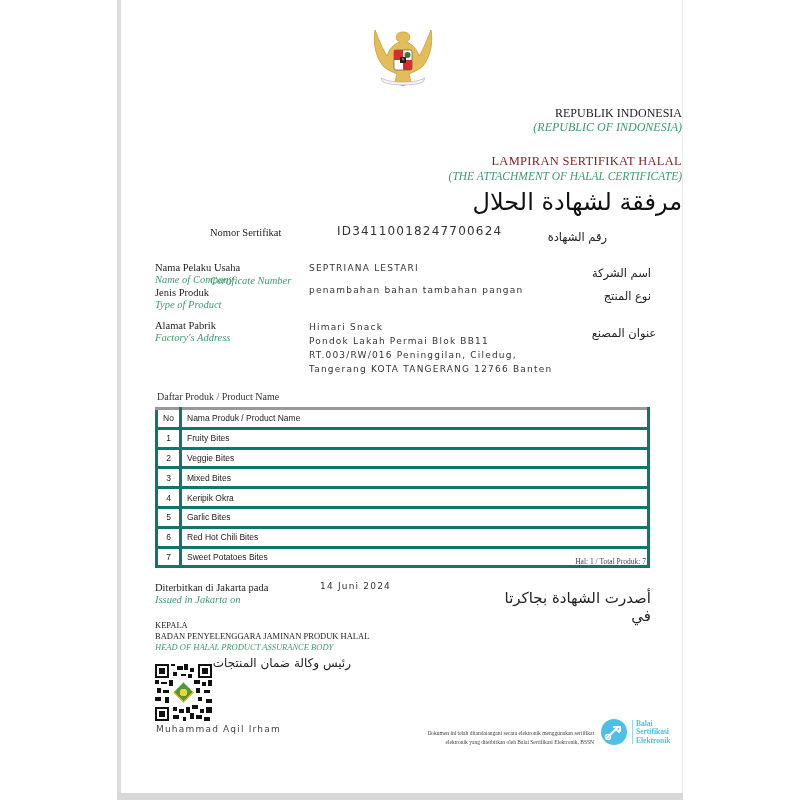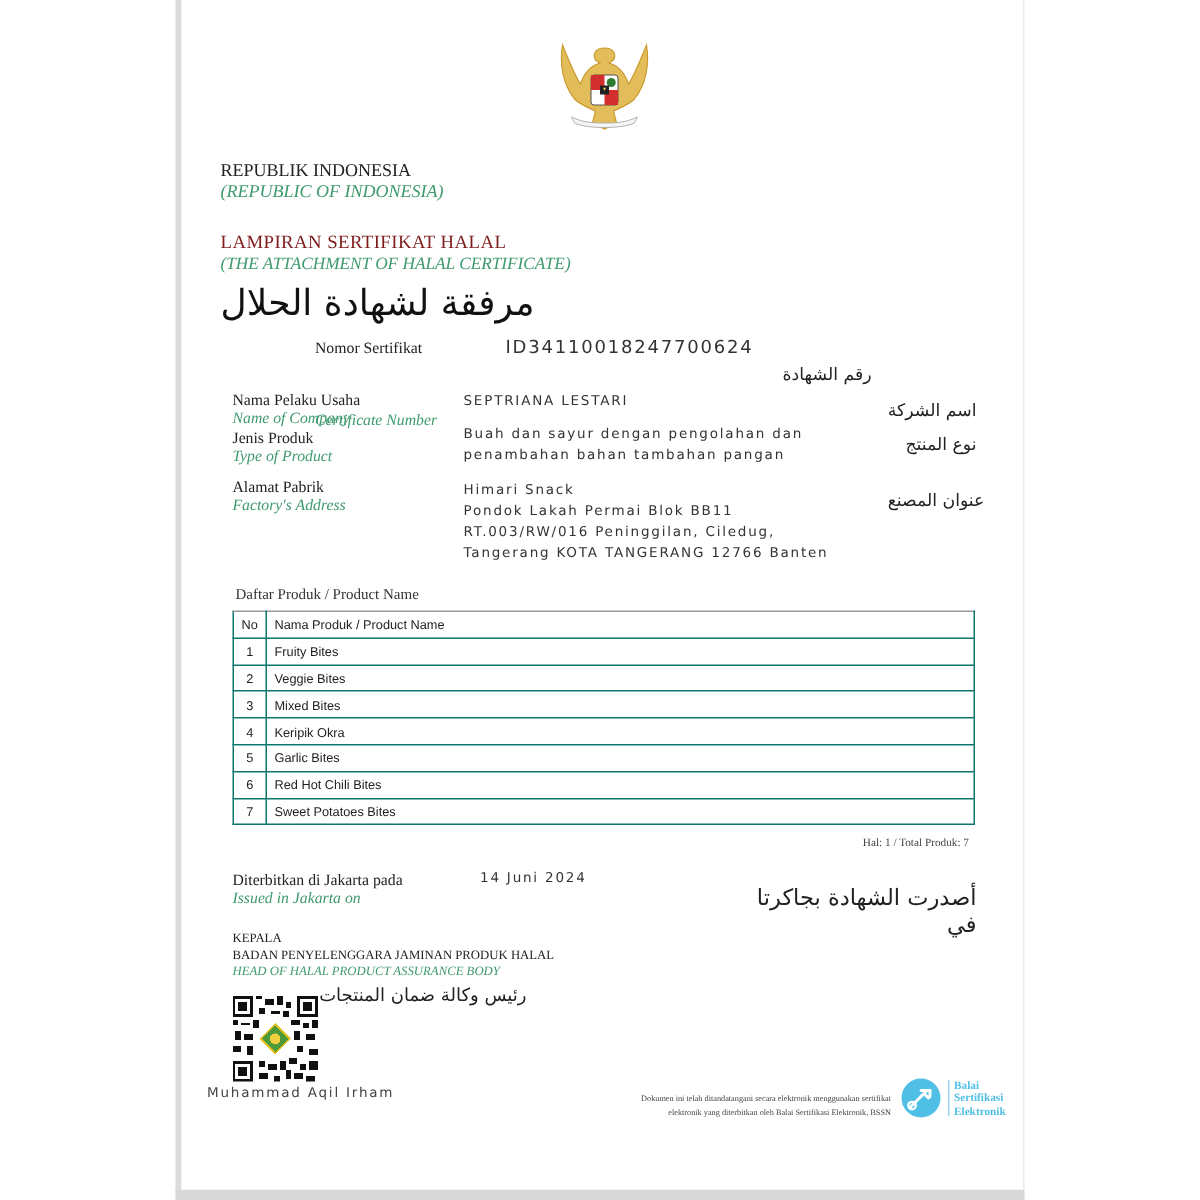--- a/index.html
+++ b/index.html
@@ -15,34 +15,34 @@
   }
   .abs { position: absolute; }
   .serif { font-family: "Liberation Serif", serif; }
   .mono { font-family: "DejaVu Sans", sans-serif; letter-spacing: 1.2px; }
   .sans { font-family: Liberation Serif, serif; }
   .green { color: #3f9a6e; font-style: italic; }
   .gold { color: #7f1d1d; }
 
   .emblem { left: 246px; top: 24px; width: 72px; height: 72px; }
 
-  .hdr { width: 561px; left: 0; text-align: left; padding-left: 26px; }
+  .hdr { width: 561px; left: 0; text-align: right; }
   .h-rep { top: 106px; font-size: 12px; }
   .h-rep-en { top: 120px; font-size: 12px; }
   .h-rep-ar { top: 134px; font-size: 13px; font-family: "DejaVu Sans", sans-serif; }
   .h-lamp { top: 154px; font-size: 12.5px; letter-spacing: 0.3px; }
   .h-lamp-en { top: 170px; font-size: 11.5px; }
   .h-lamp-ar { top: 188px; font-size: 24px; font-family: "DejaVu Sans", sans-serif; color: #111; }
 
   .lbl { font-size: 10.5px; line-height: 12px; }
   .val { font-size: 9px; line-height: 14px; color: #333; }
   .ar { font-family: "DejaVu Sans", sans-serif; font-size: 11.5px; direction: rtl; color: #222; }
 
   table.products { position: absolute; left: 34px; top: 407px; width: 495px; border-collapse: collapse; font-family: "Liberation Sans", sans-serif; font-size: 8.5px; color: #222; }
-  table.products td, table.products th { border: 1px solid #0f766e; height: 16.8px; padding: 0 5px; font-weight: normal; text-align: left; }
+  table.products td, table.products th { border: 3px solid #0f766e; height: 16.8px; padding: 0 5px; font-weight: normal; text-align: left; }
   table.products th { border-top-color: #999; }
   table.products .no { width: 21px; text-align: center; padding: 0; }
 
   .qr { left: 34px; top: 664px; width: 57px; height: 57px; }
   .bsre-logo { left: 478px; top: 717px; width: 30px; height: 30px; }
 </style>
 </head>
 <body>
 
 <div class="page-shadow-left"></div>
@@ -64,31 +64,30 @@
 
   <div class="abs hdr h-rep serif">REPUBLIK INDONESIA</div>
   <div class="abs hdr h-rep-en serif green">(REPUBLIC OF INDONESIA)</div>
   <div class="abs hdr h-lamp serif gold">LAMPIRAN SERTIFIKAT HALAL</div>
   <div class="abs hdr h-lamp-en serif green">(THE ATTACHMENT OF HALAL CERTIFICATE)</div>
   <div class="abs hdr h-lamp-ar">مرفقة لشهادة الحلال</div>
 
   <div class="abs serif lbl" style="left:89px; top:227px;">Nomor Sertifikat</div>
   <div class="abs serif lbl green" style="left:89px; top:239px;margin-top:36px;">Certificate Number</div>
   <div class="abs mono" style="left:216px; top:224px; font-size:12px; color:#333;">ID34110018247700624</div>
-  <div class="abs ar" style="left:380px; top:230px; width:80px; text-align:right;margin-top:12px;">رقم الشهادة</div>
+  <div class="abs ar" style="left:406px; top:230px; width:80px; text-align:right;">رقم الشهادة</div>
 
   <div class="abs serif lbl" style="left:34px; top:262px;">Nama Pelaku Usaha</div>
   <div class="abs serif lbl green" style="left:34px; top:274px;">Name of Company</div>
   <div class="abs mono val" style="left:188px; top:261px;">SEPTRIANA LESTARI</div>
   <div class="abs ar" style="left:430px; top:266px; width:100px; text-align:right;">اسم الشركة</div>
 
   <div class="abs serif lbl" style="left:34px; top:287px;">Jenis Produk</div>
   <div class="abs serif lbl green" style="left:34px; top:299px;">Type of Product</div>
   <div class="abs mono val" style="left:188px; top:283px;">
-    <div>Buah dan sayur dengan pengolahan dan</div>
     <div>penambahan bahan tambahan pangan</div>
   </div>
   <div class="abs ar" style="left:430px; top:289px; width:100px; text-align:right;">نوع المنتج</div>
 
   <div class="abs serif lbl" style="left:34px; top:320px;">Alamat Pabrik</div>
   <div class="abs serif lbl green" style="left:34px; top:332px;">Factory's Address</div>
   <div class="abs mono val" style="left:188px; top:320px;">
     <div>Himari Snack</div>
     <div>Pondok Lakah Permai Blok BB11</div>
     <div>RT.003/RW/016 Peninggilan, Ciledug,</div>
@@ -189,21 +188,21 @@
       <rect x="9" y="26" width="3" height="2"></rect>
         <rect x="14" y="27" width="2" height="2"></rect>
         <rect x="18" y="25" width="2" height="3"></rect>
       <rect x="21" y="26" width="3" height="2"></rect>
         <rect x="25" y="27" width="3" height="2"></rect>
     </g>
     <rect x="9" y="9" width="11" height="11" fill="#fff"></rect>
     <polygon points="14.5,9.5 19.5,14.5 14.5,19.5 9.5,14.5" fill="#4e9a3a" stroke="#e0c020" stroke-width="0.6"></polygon>
     <circle cx="14.5" cy="14.5" r="1.8" fill="#f0d040"></circle>
   </svg>
-  <div class="abs mono" style="left:17px; top:724px; font-size:9px; color:#444;">Muhammad Aqil Irham</div>
+  <div class="abs mono" style="left:35px; top:724px; font-size:9px; color:#444;">Muhammad Aqil Irham</div>
 
   <div class="abs sans" style="left:240px; top:729px; width:233px; text-align:right; font-size:5.5px; line-height:9px; color:#444;">
     <div>Dokumen ini telah ditandatangani secara elektronik menggunakan sertifikat</div>
     <div>elektronik yang diterbitkan oleh Balai Sertifikasi Elektronik, BSSN</div>
   </div>
   <svg class="abs bsre-logo" viewBox="0 0 30 30">
     <circle cx="15" cy="15" r="13" fill="#4fbfe6"></circle>
     <path d="M8 21 L19 10 M15 10 L21 10 L21 14 M18 13 L20 15" stroke="#fff" stroke-width="2" fill="none" stroke-linecap="round"></path>
     <circle cx="9" cy="20" r="2.5" fill="none" stroke="#fff" stroke-width="1.5"></circle>
   </svg>

